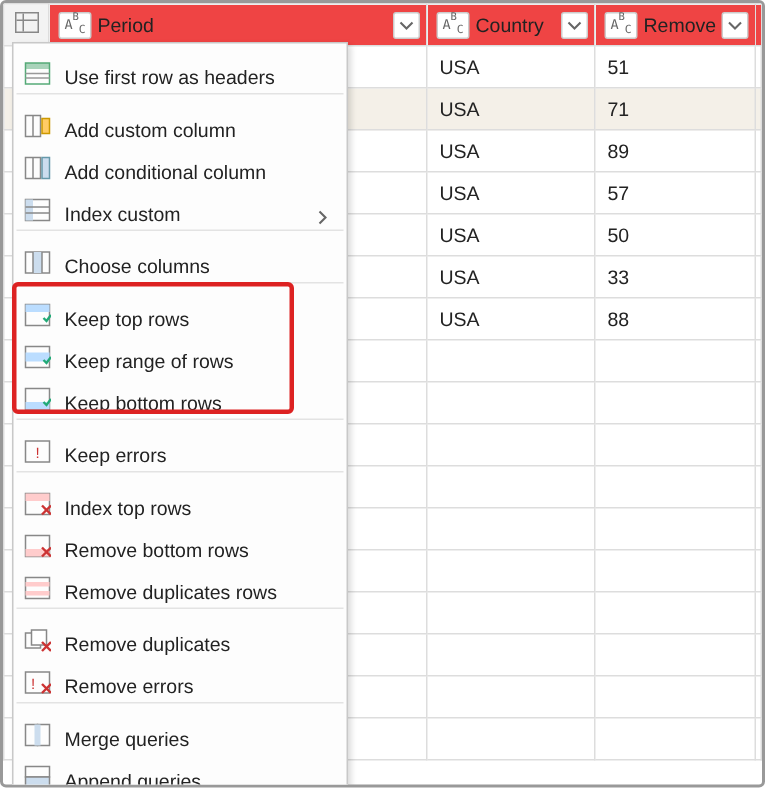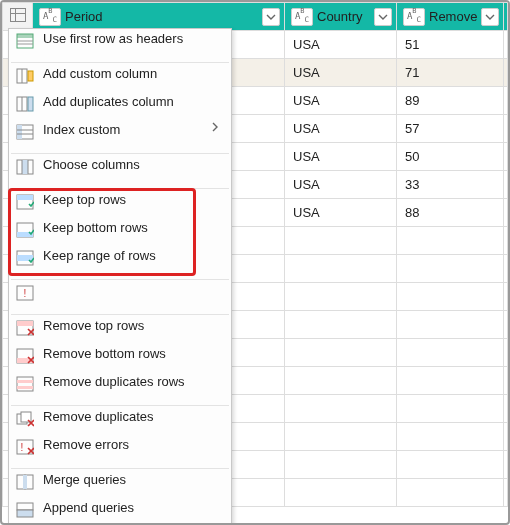--- a/index.html
+++ b/index.html
@@ -24,21 +24,21 @@
   }
   .grid th, .grid td {
     border: 1px solid #ddd;
     padding: 0;
     height: 28px;
     background: #fff;
     font-weight: normal;
     text-align: left;
   }
   .grid th {
-    background: #14b8a6;
+    background: #ef4444;
     position: relative;
   }
   .col-period  { width: 252px; }
   .col-country { width: 112px; }
   .col-units   { width: 96px; }
   .col-end     { width: auto; }
   .hdr-inner {
     display: flex;
     align-items: center;
     height: 100%;
@@ -95,21 +95,21 @@
     top: 26px;
     left: 6px;
     width: 224px;
     background: #fdfdfd;
     border: 1px solid #c8c8c8;
     box-shadow: 2px 2px 4px rgba(0,0,0,.15);
     padding: 2px 0;
   }
   .menu-item {
     display: flex;
-    align-items: flex-start;
+    align-items: flex-end;
     height: 28px;
     padding: 0 10px 0 6px;
     gap: 8px;
     cursor: default;
     position: relative;
   }
   .mi-icon {
     width: 20px; height: 20px;
     display:inline-flex; align-items:center; justify-content:center;
     flex-shrink:0;
@@ -435,21 +435,21 @@
   </div>
 
   <div class="menu-item">
     <span class="mi-icon">
       <svg width="18" height="16" viewBox="0 0 18 16">
           <rect x="1" y="1" width="10" height="14" fill="none" stroke="#888"></rect>
           <line x1="6" y1="1" x2="6" y2="15" stroke="#888"></line>
           <rect x="12" y="1" width="5" height="14" fill="#cde" stroke="#69a"></rect>
         </svg>
     </span>
-    <span class="mi-label">Add duplicates column</span>
+    <span class="mi-label">Add conditional column</span>
   </div>
 
   <div class="menu-item">
     <span class="mi-icon">
       <svg width="18" height="16" viewBox="0 0 18 16">
           <rect x="1" y="1" width="16" height="14" fill="none" stroke="#888"></rect>
           <rect x="1" y="1" width="5" height="14" fill="#cde"></rect>
           <line x1="1" y1="6" x2="17" y2="6" stroke="#888"></line>
           <line x1="1" y1="10" x2="17" y2="10" stroke="#888"></line>
         </svg>
@@ -484,59 +484,60 @@
           <path d="M13 10 L15 12 L18 8" fill="none" stroke="#2a7" stroke-width="1.6"></path>
         </svg>
     </span>
     <span class="mi-label">Keep top rows</span>
   </div>
 
   <div class="menu-item">
     <span class="mi-icon">
       <svg width="18" height="16" viewBox="0 0 18 16">
           <rect x="1" y="1" width="16" height="14" fill="none" stroke="#888"></rect>
+          <rect x="1" y="5" width="16" height="6" fill="#bdf"></rect>
+          <path d="M13 10 L15 12 L18 8" fill="none" stroke="#2a7" stroke-width="1.6"></path>
+        </svg>
+    </span>
+    <span class="mi-label">Keep range of rows</span>
+  </div>
+
+  <div class="menu-item">
+    <span class="mi-icon">
+      <svg width="18" height="16" viewBox="0 0 18 16">
+          <rect x="1" y="1" width="16" height="14" fill="none" stroke="#888"></rect>
           <rect x="1" y="10" width="16" height="5" fill="#bdf"></rect>
           <path d="M13 10 L15 12 L18 8" fill="none" stroke="#2a7" stroke-width="1.6"></path>
         </svg>
     </span>
     <span class="mi-label">Keep bottom rows</span>
   </div>
-
-  <div class="menu-item">
-    <span class="mi-icon">
-      <svg width="18" height="16" viewBox="0 0 18 16">
-          <rect x="1" y="1" width="16" height="14" fill="none" stroke="#888"></rect>
-          <rect x="1" y="5" width="16" height="6" fill="#bdf"></rect>
-          <path d="M13 10 L15 12 L18 8" fill="none" stroke="#2a7" stroke-width="1.6"></path>
-        </svg>
-    </span>
-    <span class="mi-label">Keep range of rows</span>
-  </div>
   <div class="menu-sep"></div>
 
   <div class="menu-item">
     <span class="mi-icon">
       <svg width="18" height="16" viewBox="0 0 18 16">
           <rect x="1" y="1" width="16" height="14" fill="none" stroke="#888"></rect>
           <text x="9" y="12" font-size="10" text-anchor="middle" fill="#c33">!</text>
         </svg>
     </span>
+    <span class="mi-label">Keep errors</span>
   </div>
   <div class="menu-sep"></div>
 
   <div class="menu-item">
     <span class="mi-icon">
       <svg width="18" height="16" viewBox="0 0 18 16">
           <rect x="1" y="1" width="16" height="14" fill="none" stroke="#888"></rect>
           <rect x="1" y="1" width="16" height="5" fill="#fcc"></rect>
           <line x1="12" y1="9" x2="18" y2="15" stroke="#c33" stroke-width="1.6"></line>
           <line x1="18" y1="9" x2="12" y2="15" stroke="#c33" stroke-width="1.6"></line>
         </svg>
     </span>
-    <span class="mi-label">Remove top rows</span>
+    <span class="mi-label">Index top rows</span>
   </div>
 
   <div class="menu-item">
     <span class="mi-icon">
       <svg width="18" height="16" viewBox="0 0 18 16">
           <rect x="1" y="1" width="16" height="14" fill="none" stroke="#888"></rect>
           <rect x="1" y="10" width="16" height="5" fill="#fcc"></rect>
           <line x1="12" y1="9" x2="18" y2="15" stroke="#c33" stroke-width="1.6"></line>
           <line x1="18" y1="9" x2="12" y2="15" stroke="#c33" stroke-width="1.6"></line>
         </svg>

